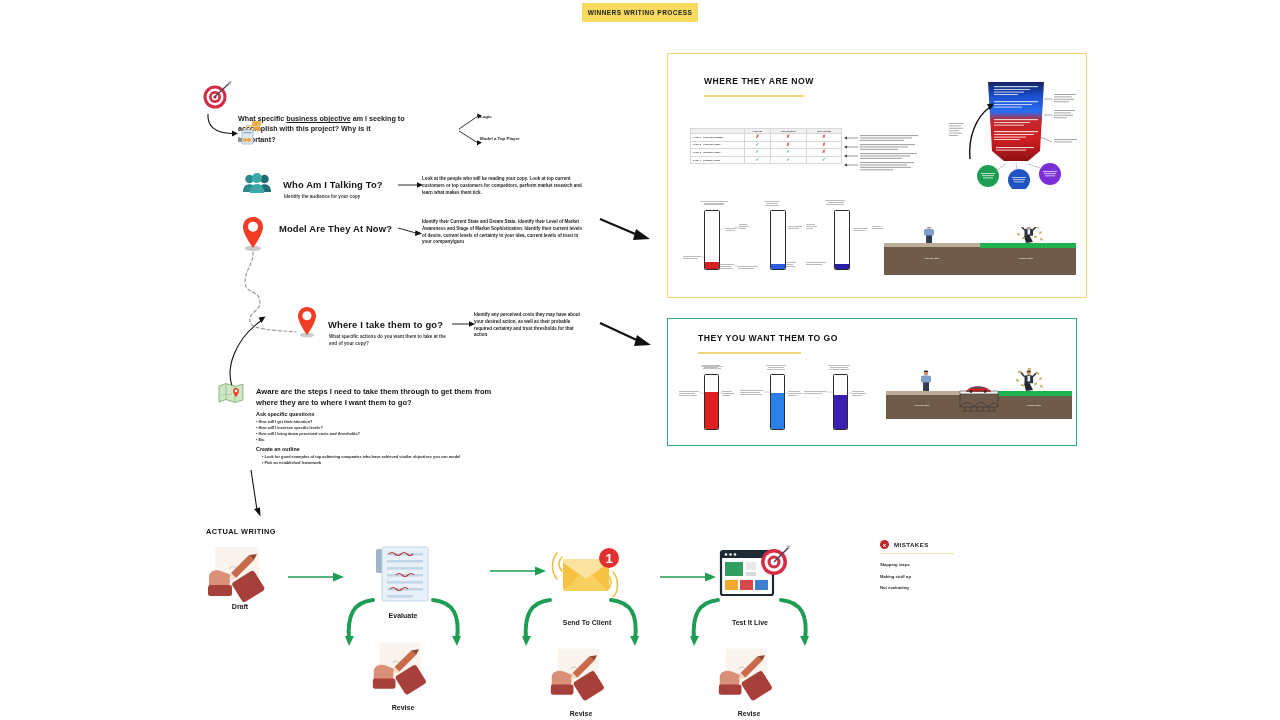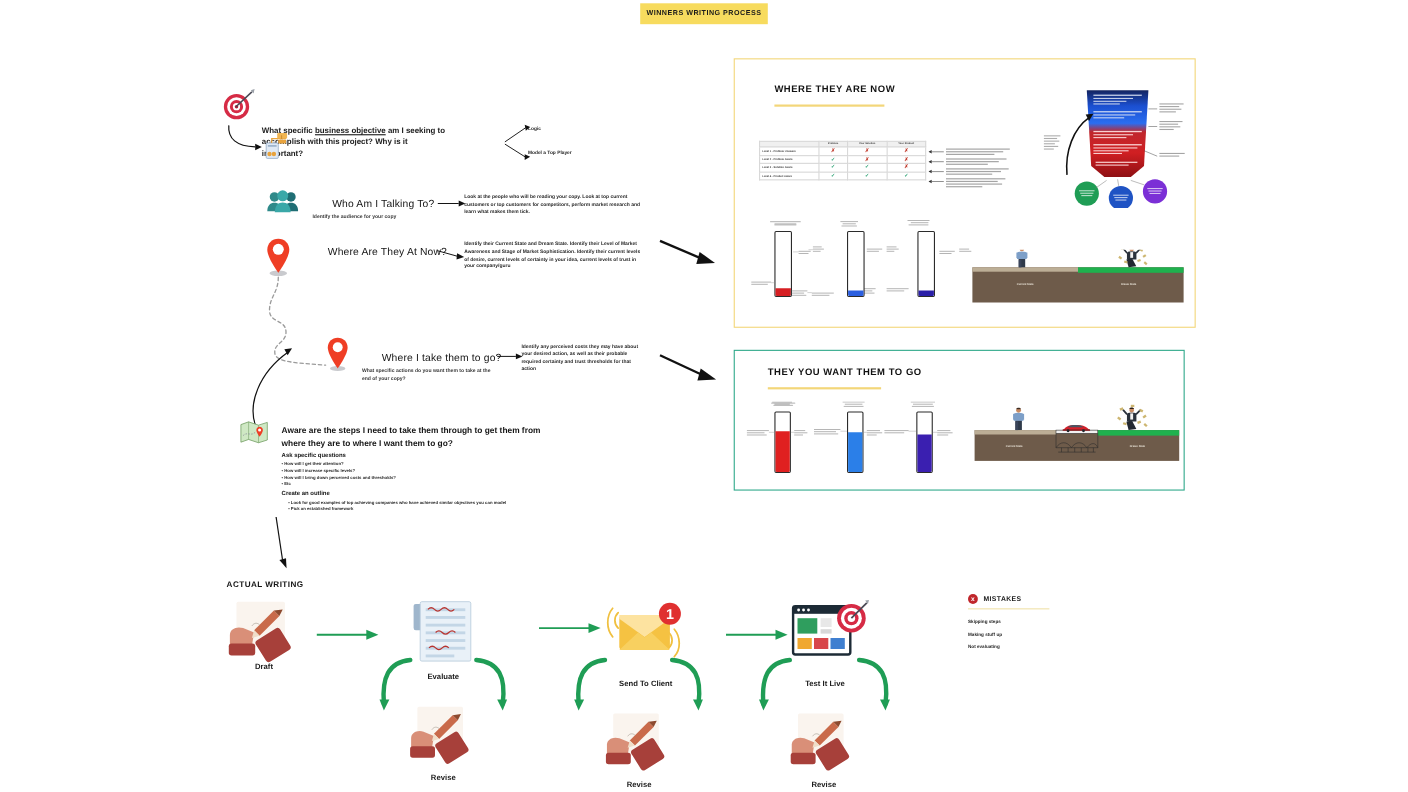--- a/index.html
+++ b/index.html
@@ -19,21 +19,21 @@
     width: 116px; height: 19px;
     background: #f7db5e;
     display: flex; align-items: center; justify-content: center;
     font-size: 6.5px; font-weight: bold; letter-spacing: .45px;
     color: #1a1a1a; text-align:center;
   }
 
   
   .q-head { font-size: 7.2px; font-weight: bold; color:#1b1b1b; line-height:1.45; }
   .q-head u { text-decoration: underline; }
-  .sec-title { font-size: 9.4px; font-weight: normal; color:#141414; letter-spacing:.15px;margin-left:19px; }
+  .sec-title { font-size: 9.4px; font-weight: bold; color:#141414; letter-spacing:.15px; }
   .sec-sub { font-size: 4.6px; font-weight: bold; color:#3a3a3a; margin-top:2px; }
   .desc { font-size: 4.5px; font-weight: bold; color:#1f1f1f; line-height:1.5; }
 
   
   .icon { position:absolute; }
 
   
   .arrow-svg { position:absolute; overflow:visible; }
 
   
@@ -161,21 +161,21 @@
   </svg>
   <div class="desc" style="position:absolute;left:422px;top:176px;width:160px;">Look at the people who will be reading your copy. Look at top current customers or top customers for competitors, perform market research and learn what makes them tick.</div>
 
   <div class="icon" style="left:240px;top:215px;width:26px;height:38px;">
     <svg width="26" height="38" viewBox="0 0 26 38">
       <ellipse cx="13" cy="33.4" rx="8" ry="2.6" fill="#c9cace"></ellipse>
       <path d="M13,2 C7.2,2 3,6.3 3,12 C3,19.4 13,33 13,33 C13,33 23,19.4 23,12 C23,6.3 18.8,2 13,2 Z" fill="#ef3e25"></path>
       <circle cx="13" cy="11.7" r="5" fill="#fff"></circle>
     </svg>
   </div>
-  <div class="sec-title" style="position:absolute;left:279px;top:223px;">Where Are They At Now?</div>
+  <div class="sec-title" style="position:absolute;left:279px;top:223px;">Model Are They At Now?</div>
   <svg class="arrow-svg" style="left:398px;top:224px;width:26px;height:14px;">
     <line x1="0" y1="4" x2="18" y2="9" stroke="#111" stroke-width=".9"></line>
     <polygon points="17.5,6.2 24,9.6 17,12" fill="#111"></polygon>
   </svg>
   <div class="desc" style="position:absolute;left:422px;top:219px;width:160px;">Identify their Current State and Dream State. Identify their Level of Market Awareness and Stage of Market Sophistication. Identify their current levels of desire, current levels of certainty in your idea, current levels of trust in your company/guru</div>
 
   <svg class="arrow-svg" style="left:244px;top:250px;width:80px;height:92px;">
     <path d="M9,2 C9,16 1,20 1,32 C1,44 16,40 16,52 C16,62 4,62 6,72 C8,80 30,80 52,82" stroke="#9b9b9b" stroke-width="1.2" fill="none" stroke-dasharray="3,2.6" stroke-linecap="round"></path>
   </svg>
 

